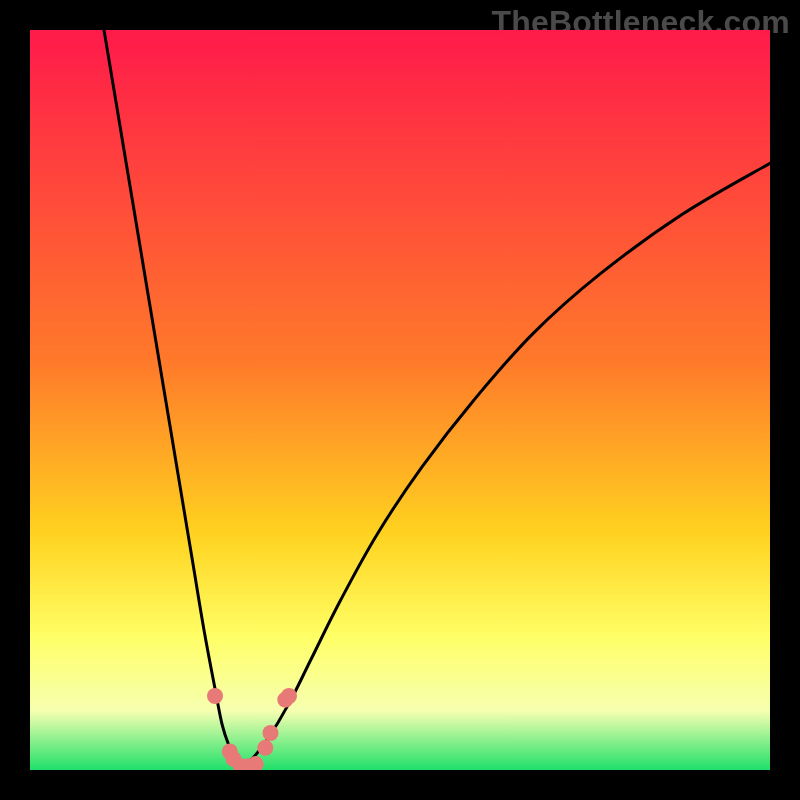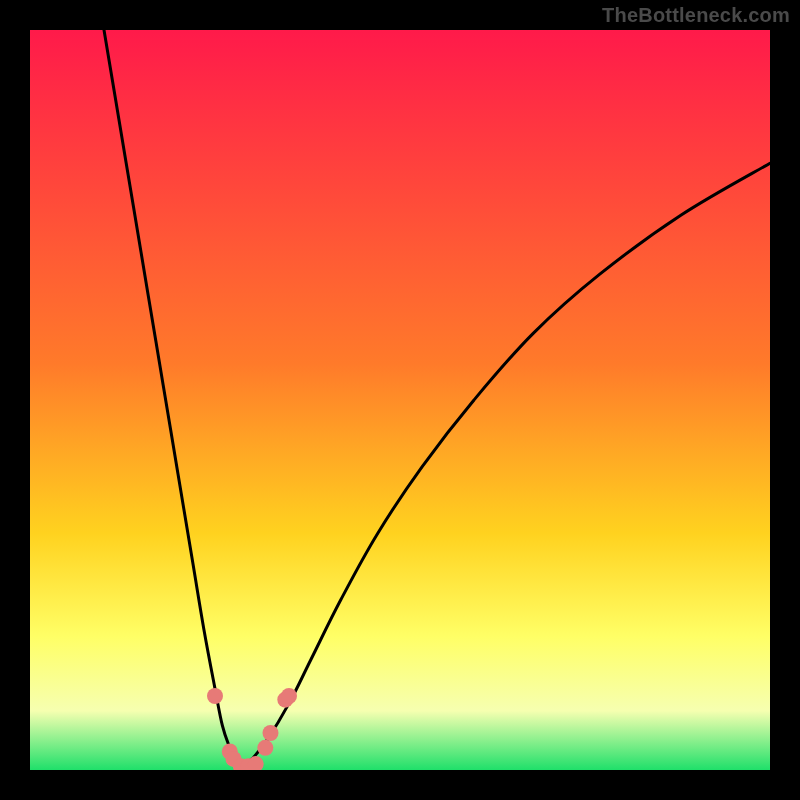--- a/index.html
+++ b/index.html
@@ -24,21 +24,21 @@
     left: 30px;
     top: 30px;
     width: 740px;
     height: 740px;
   }
   .watermark {
     position: absolute;
     top: 4px;
     right: 10px;
     color: #4a4a4a;
-    font-size: 20px;
+    font-size: 32px;
     font-weight: 600;
     letter-spacing: 0.2px;
     user-select: none;
   }
   svg { display: block; }
 </style>
 </head>
 <body>
 
 <div class="frame">

